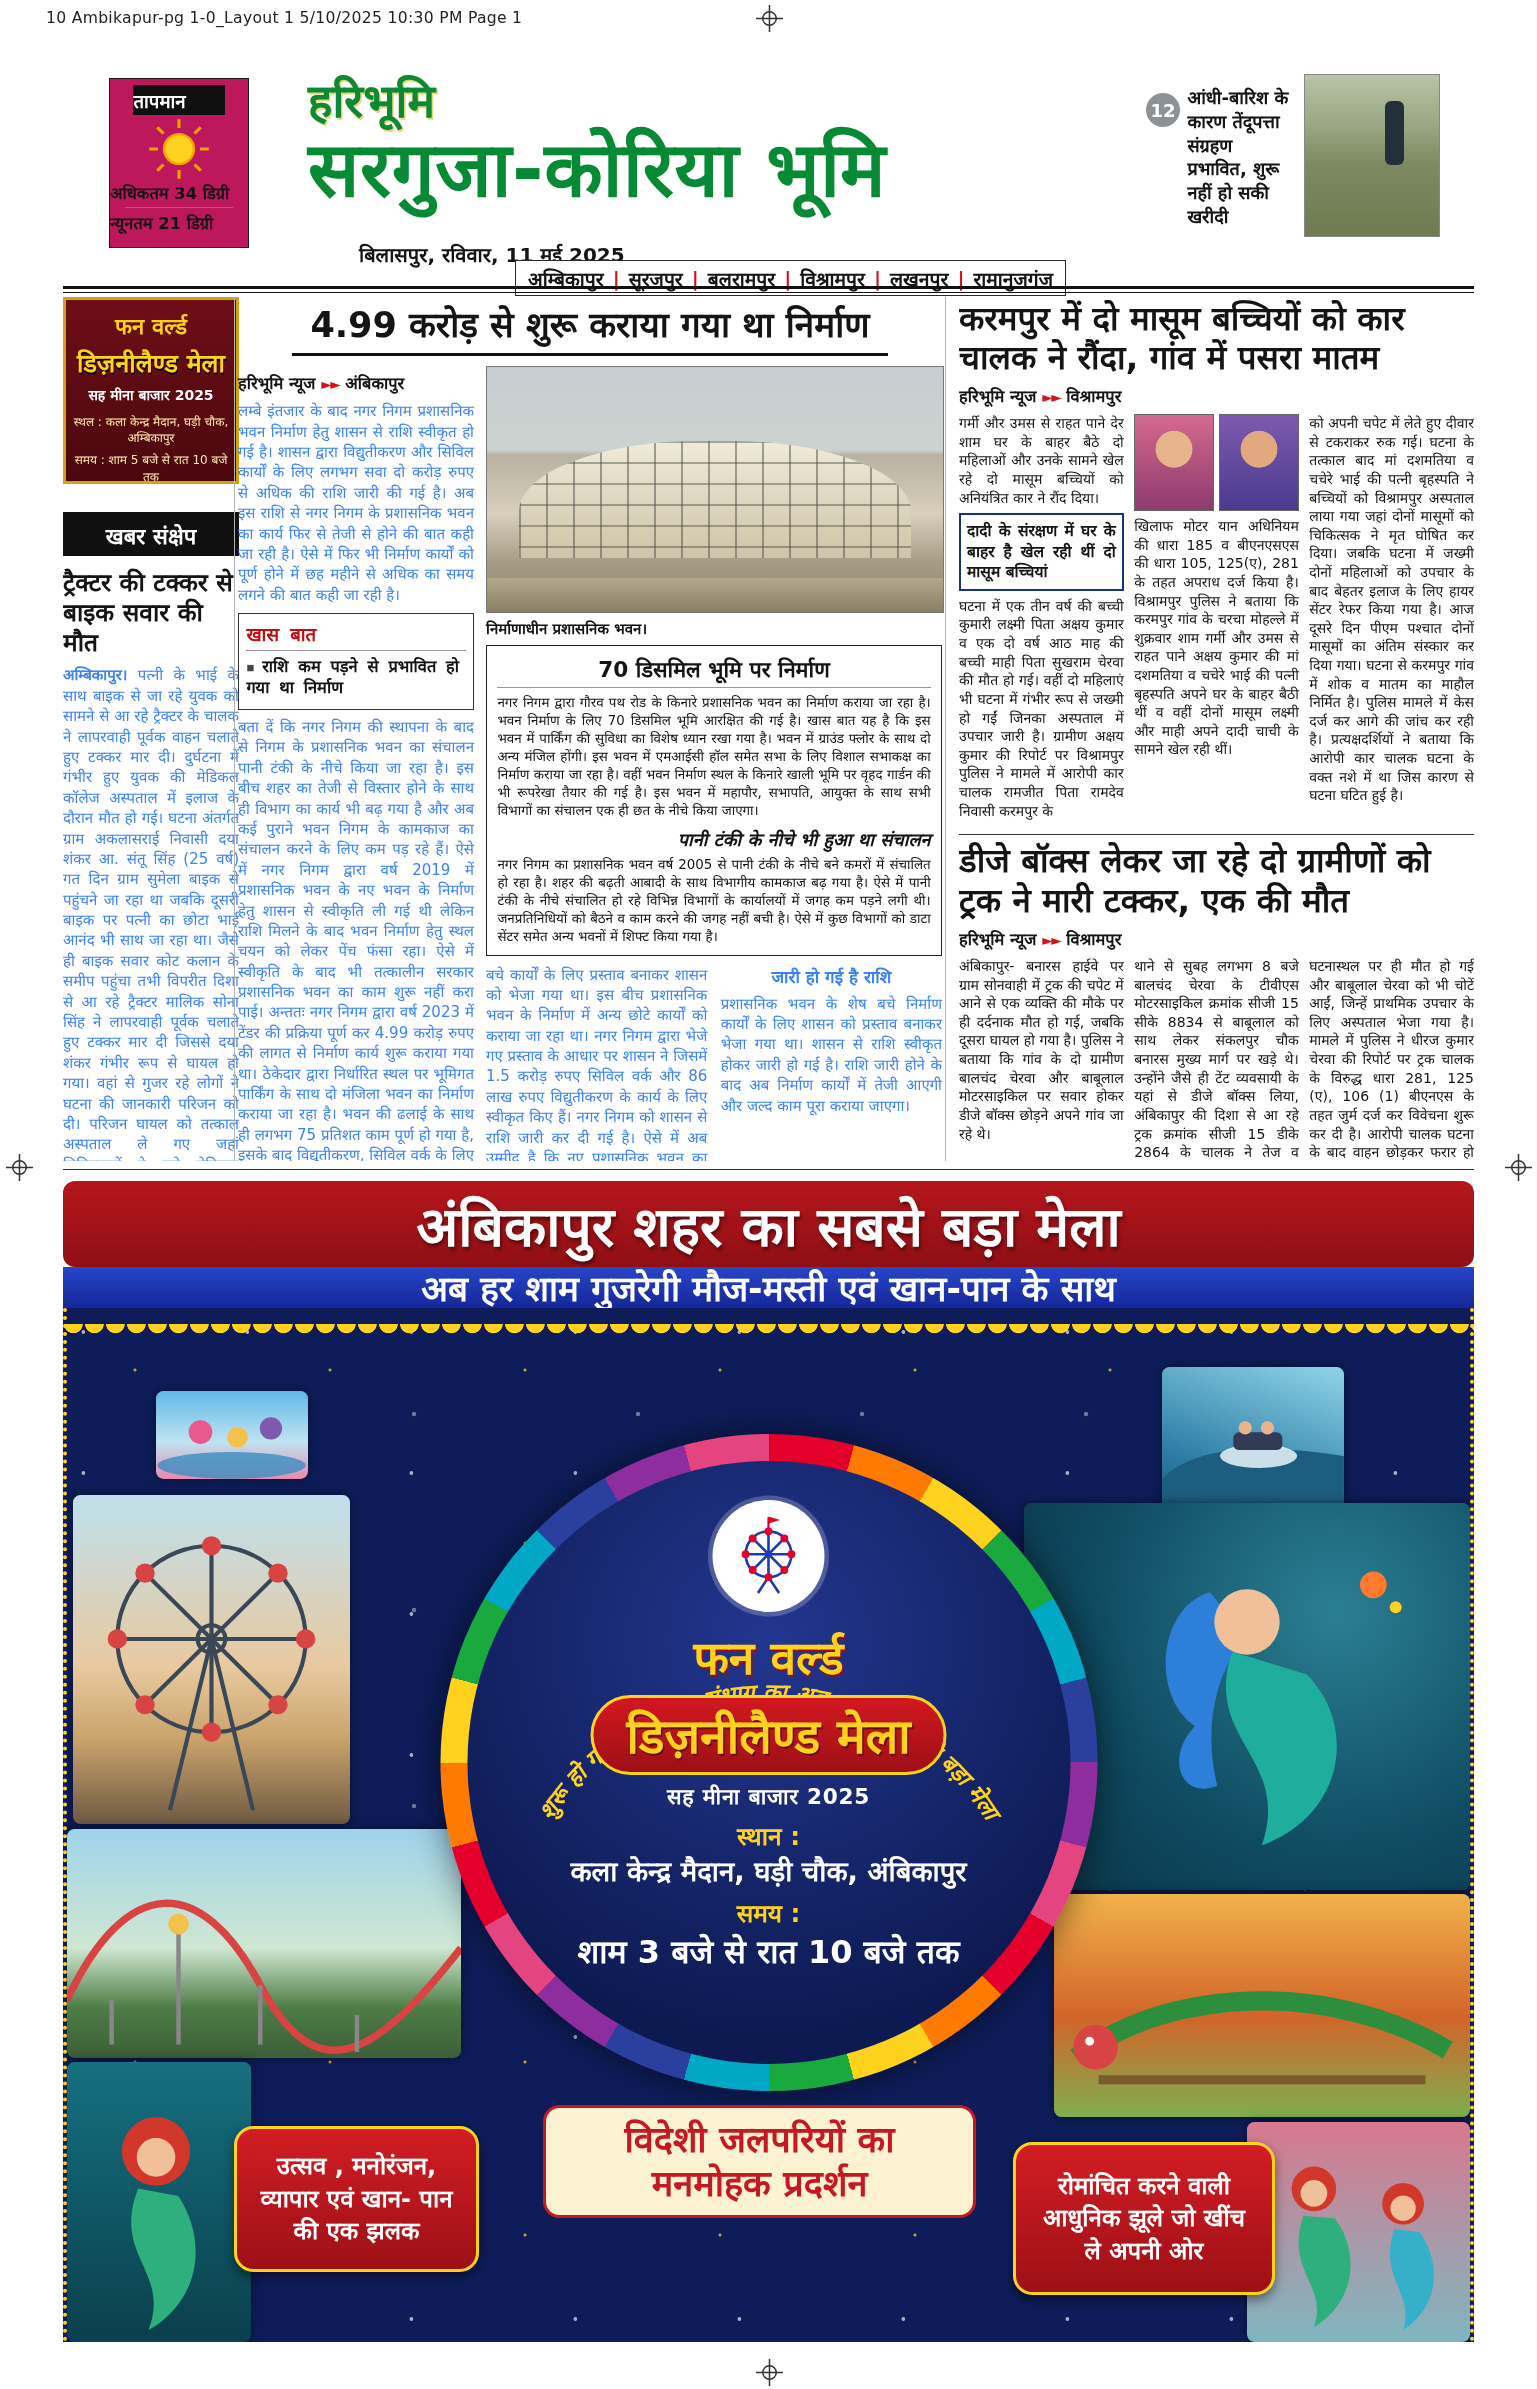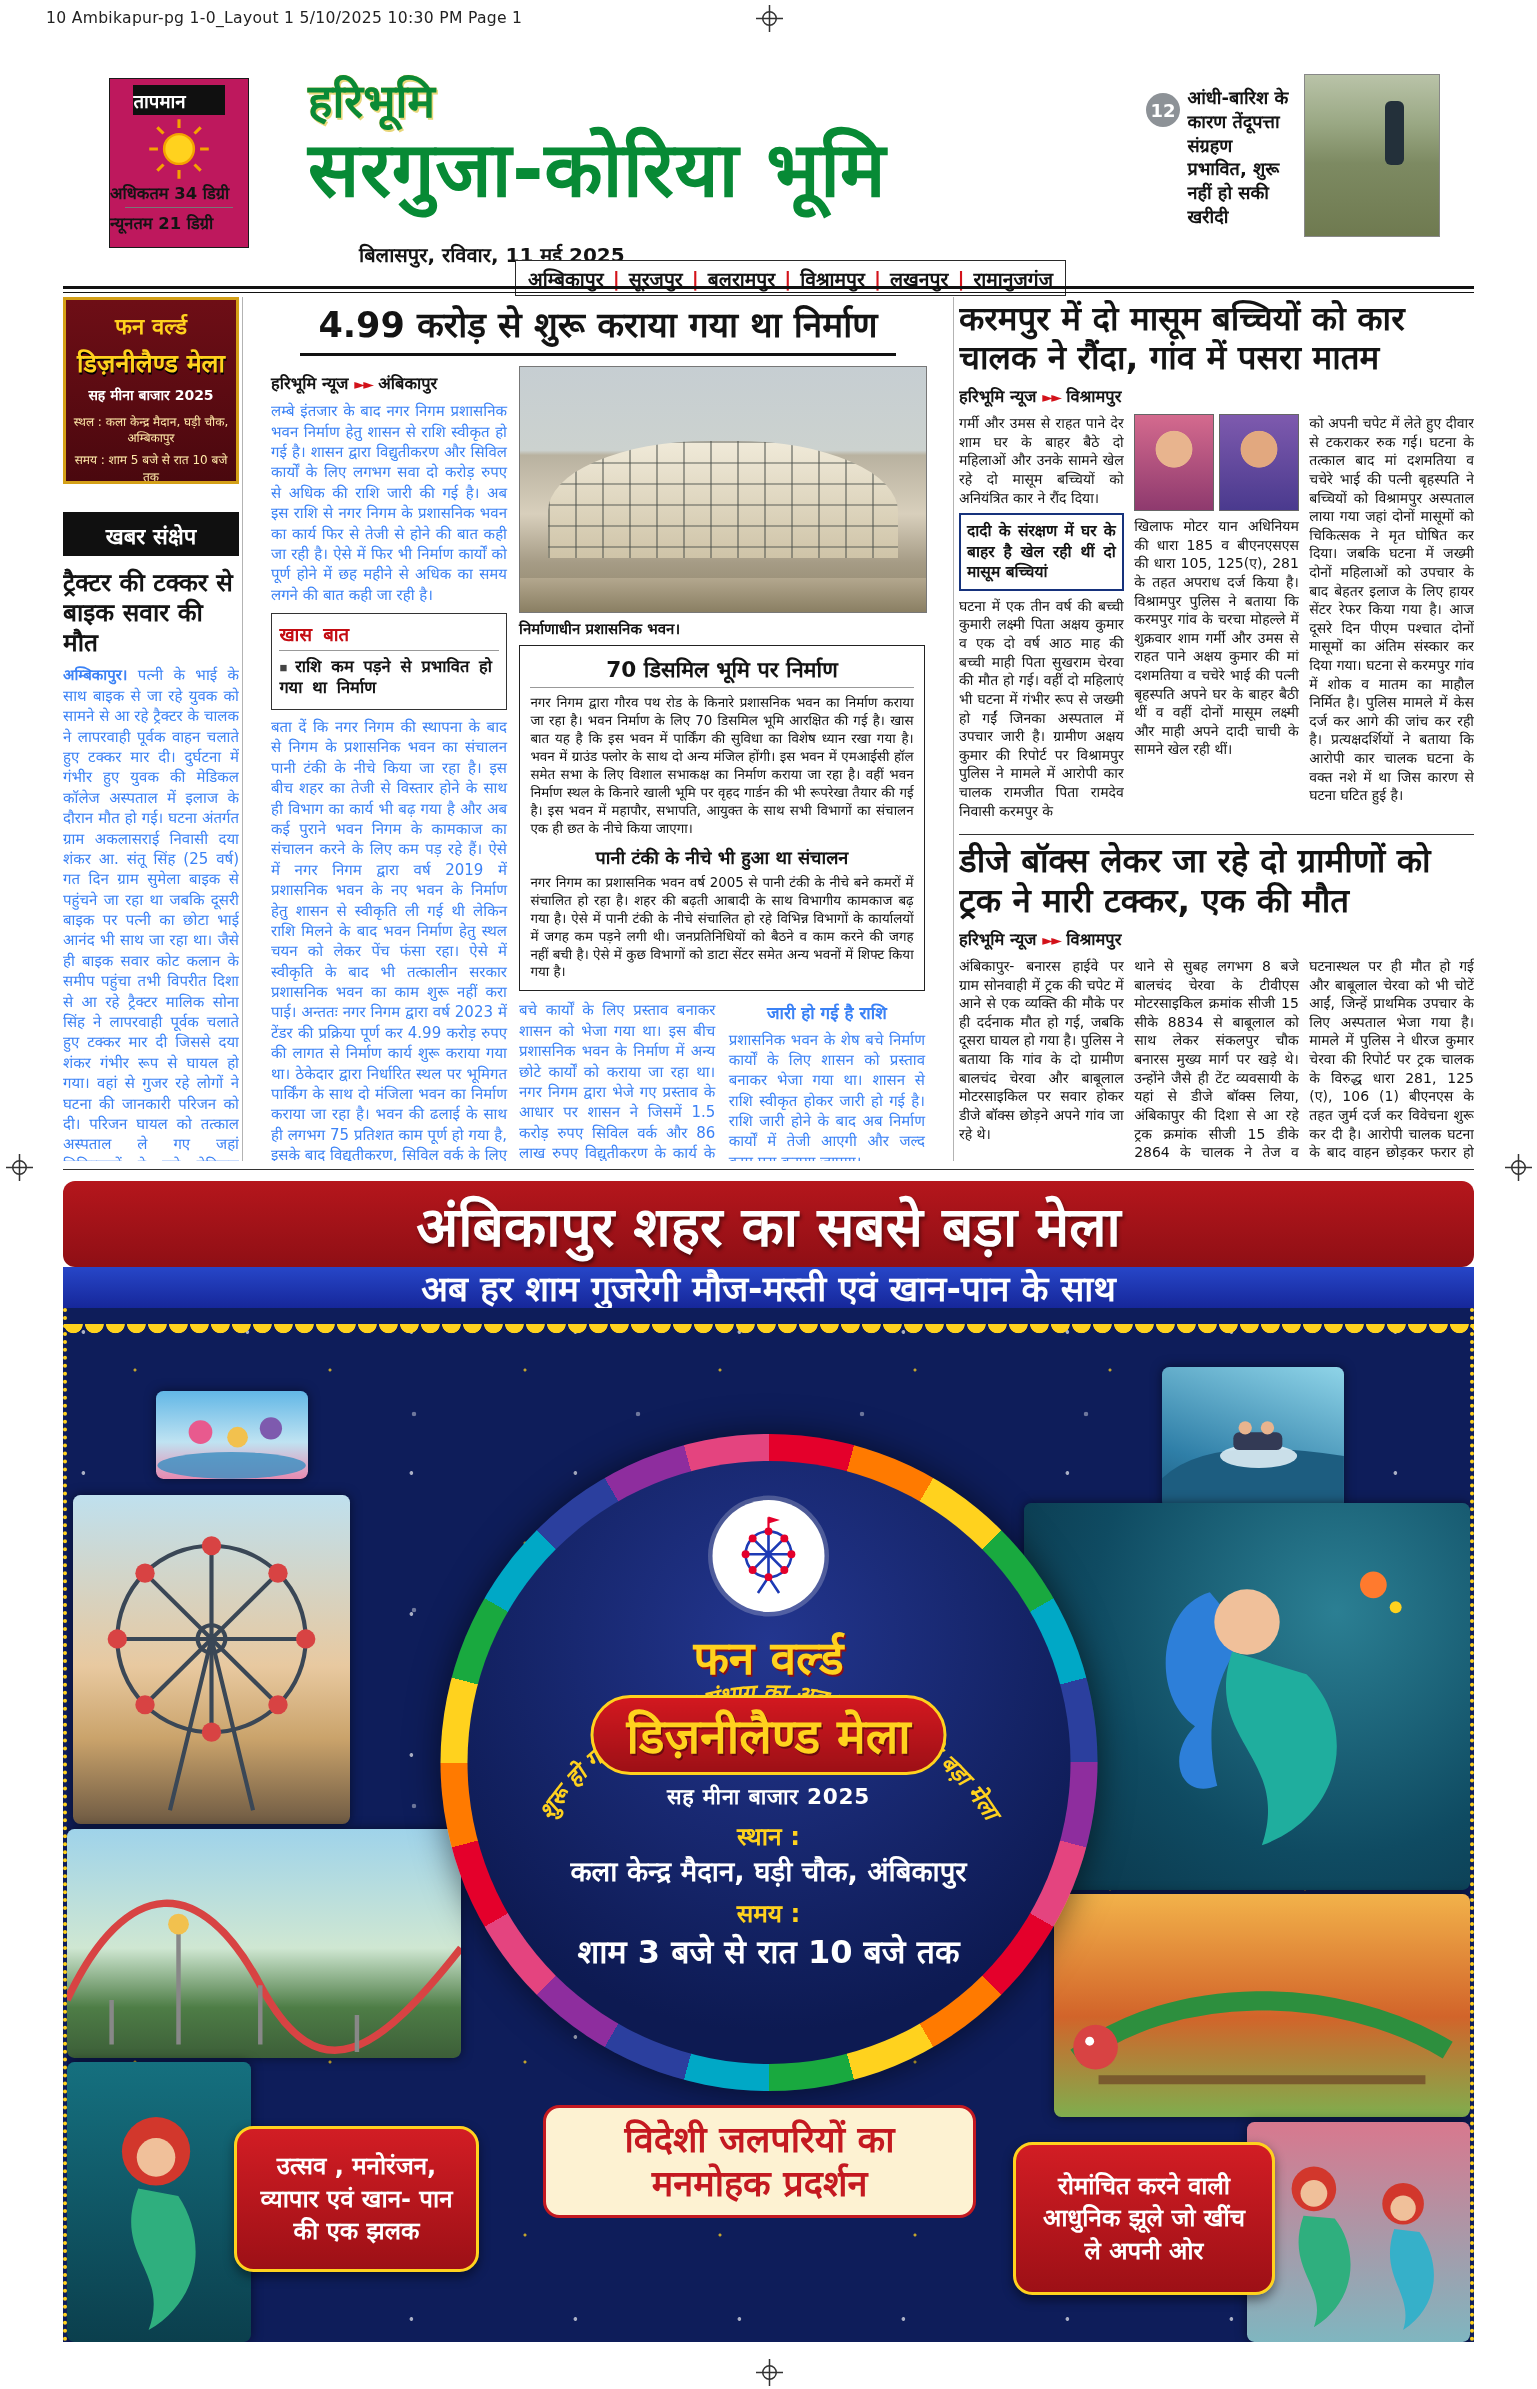--- a/index.html
+++ b/index.html
@@ -26,21 +26,21 @@
   .cities span+span::before{content:"|";color:#d3121a;font-weight:800;margin:0 9px;}
   .teaser{position:absolute;right:34px;top:6px;width:294px;height:170px;display:flex;gap:7.4px;}
   .page-circle{flex:0 0 auto;width:34px;height:34px;border-radius:50%;background:#8d9297;color:#fff;font-size:18px;font-weight:700;display:flex;align-items:center;justify-content:center;margin-top:19.3px;}
   .teaser-text{width:109px;font-size:18px;font-weight:700;line-height:1.32;margin-top:12px;}
   .teaser-photo{flex:1;height:161px;border:0.7px solid #888;position:relative;background:linear-gradient(180deg,#b9c3a8 0%,#9aa884 30%,#7d8a62 55%,#6f7a50 100%);}
   .teaser-photo::after{content:"";position:absolute;right:26%;top:16%;width:19.3px;height:64px;background:#23303a;border-radius:6px;}
   .rule2{position:absolute;left:63px;width:1411px;top:286px;border-top:3px solid #111;border-bottom:0.7px solid #111;height:3px;}
 
   
   .col-left{position:absolute;left:63px;top:297px;width:176px;height:864px;overflow:hidden;}
-  .col-center{position:absolute;left:242px;top:297px;width:712px;height:864px;border-left:0.7px solid #b3b3b3;border-right:0.7px solid #b3b3b3;box-sizing:border-box;padding:0 28px;overflow:hidden;}
+  .col-center{position:absolute;left:234px;top:297px;width:712px;height:864px;border-left:0.7px solid #b3b3b3;border-right:0.7px solid #b3b3b3;box-sizing:border-box;padding:0 3px;overflow:hidden;}
   .col-right{position:absolute;left:959px;top:297px;width:515px;height:864px;overflow:hidden;}
   .rule-news-bottom{position:absolute;left:63px;top:1169px;width:1411px;border-top:1.5px solid #333;}
 
   .body-text{font-size:15px;line-height:1.36;text-align:justify;color:#3b82f6;}
   .body-text p{margin:0 0 6px;}
   .lead{font-weight:800;}
   .byline{font-size:16.4px;font-weight:700;margin:4.5px 0 7.4px;}
   .byline .arr{color:#d3121a;font-size:.85em;letter-spacing:-1.5px;}
 
   
@@ -63,21 +63,21 @@
   .khas-label{color:#c40c12;font-size:18.6px;font-weight:800;border-bottom:0.7px solid #999;padding-bottom:3px;margin-bottom:6px;}
   .khas-text{font-size:16.4px;font-weight:800;line-height:1.3;}
   .khas-text::before{content:"■ ";color:#444;font-size:.8em;}
   .story-media{flex:1;min-width:0;}
   .building-photo{position:relative;width:100%;height:245px;border:0.7px solid #777;background:linear-gradient(180deg,#c6ced2 0%,#ccd2cf 34%,#b9b2a0 36%,#d8cfbc 60%,#a59b85 80%,#8f8468 100%);overflow:hidden;}
   .building-photo::before{content:"";position:absolute;left:7%;top:30%;width:86%;height:48%;border-radius:46% 46% 0 0/60% 60% 0 0;background:repeating-linear-gradient(90deg,rgba(75,80,75,.5) 0 2.2px,transparent 2.2px 27px),repeating-linear-gradient(180deg,rgba(75,80,75,.45) 0 2.2px,transparent 2.2px 21px),linear-gradient(180deg,#f0ead9,#cfc4a8);}
   .building-photo::after{content:"";position:absolute;left:0;bottom:0;width:100%;height:14%;background:linear-gradient(180deg,#b3a78e,#8a7f63);}
   .photo-caption{font-size:15px;font-weight:700;margin:4.5px 0 7.4px;}
   .box70{border:1.5px solid #222;padding:7.4px 10.4px 9px;box-sizing:border-box;}
   .box70 .b70-title{text-align:center;font-size:21.6px;font-weight:800;padding-bottom:4.5px;border-bottom:0.7px solid #999;margin-bottom:6px;}
-  .box70 .b70-sub{text-align:center;font-size:18px;font-weight:800;margin:7.4px 0 4.5px;}
+  .box70 .b70-sub{text-align:right;font-size:18px;font-weight:800;margin:7.4px 0 4.5px;font-style:italic;}
   .box70 .small{font-size:13.4px;line-height:1.34;text-align:justify;}
   .center-bottom{display:flex;gap:13.4px;margin-top:9px;}
   .cb-col{flex:1;min-width:0;}
   .cb-sub{font-size:17px;font-weight:800;text-align:center;margin:1.5px 0 4.5px;}
 
   
   .right-headline{font-size:33px;font-weight:800;line-height:1.2;margin:1.5px 0 6px;}
   .r-row{display:flex;gap:10.4px;}
   .r-c{flex:1;min-width:0;font-size:14px;line-height:1.33;text-align:justify;}
   .r-box{border:2.2px solid #16327c;padding:6px;font-size:15.6px;font-weight:800;line-height:1.32;margin:6px 0;}

